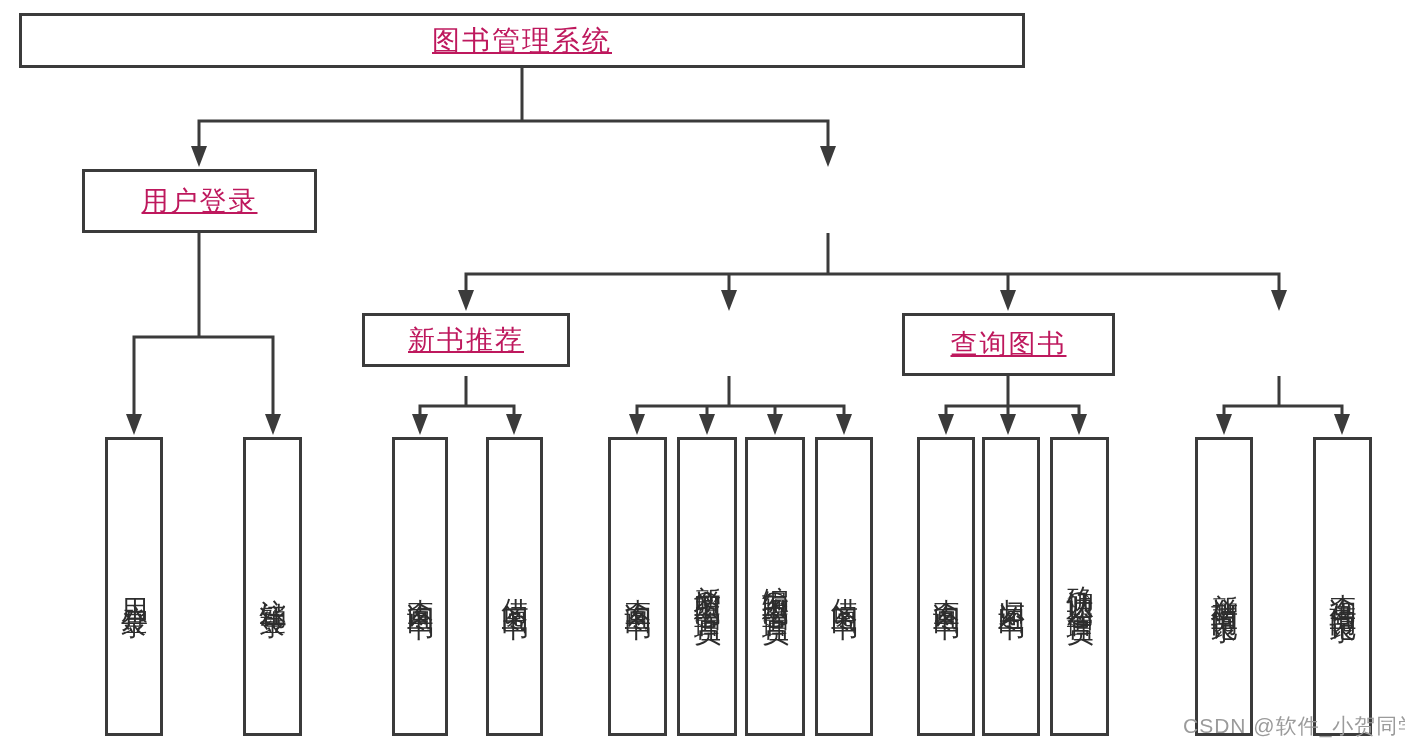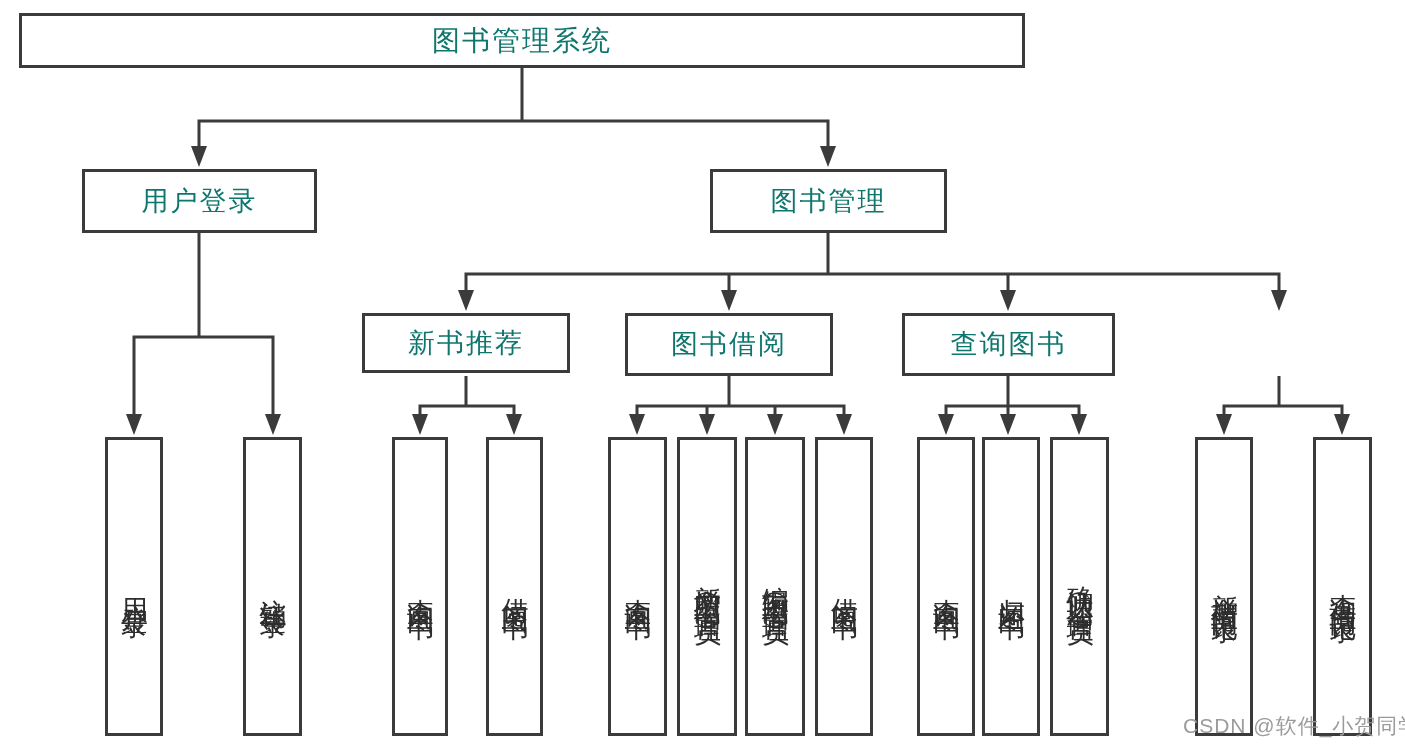--- a/index.html
+++ b/index.html
@@ -27,23 +27,24 @@
     border: 3px solid #3b3b3b;
     background: #ffffff;
     display: flex;
     align-items: center;
     justify-content: center;
     z-index: 2;
   }
   .box .hlabel {
     font-size: 27px;
     letter-spacing: 2px;
-    color: #0f766e;
+    color: #be185d;
     white-space: nowrap;
     line-height: 1;
+    text-decoration: underline;
   }
   .root .hlabel {
     font-size: 28px;
   }
   .leaf .vlabel {
     writing-mode: vertical-rl;
     text-orientation: mixed;
     font-size: 27px;
     letter-spacing: 5px;
     line-height: 1;
@@ -99,29 +100,23 @@
     </g>
   </svg>
 
   <div class="box root" style="left:19px;top:13px;width:1006px;height:55px">
     <span class="hlabel">图书管理系统</span>
   </div>
 
   <div class="box" style="left:82px;top:169px;width:235px;height:64px">
     <span class="hlabel">用户登录</span>
   </div>
-  <div class="box" style="left:710px;top:169px;width:237px;height:64px">
-    <span class="hlabel">图书管理</span>
-  </div>
 
-  <div class="box" style="left:362px;top:313px;width:208px;height:60px">
+  <div class="box" style="left:362px;top:313px;width:208px;height:54px">
     <span class="hlabel">新书推荐</span>
-  </div>
-  <div class="box" style="left:625px;top:313px;width:208px;height:63px">
-    <span class="hlabel">图书借阅</span>
   </div>
   <div class="box" style="left:902px;top:313px;width:213px;height:63px">
     <span class="hlabel">查询图书</span>
   </div>
 
   <div class="box leaf" style="left:105px;top:437px;width:58px;height:299px">
     <span class="vlabel">用户登录</span>
   </div>
   <div class="box leaf" style="left:243px;top:437px;width:59px;height:299px">
     <span class="vlabel">注销登录</span>

